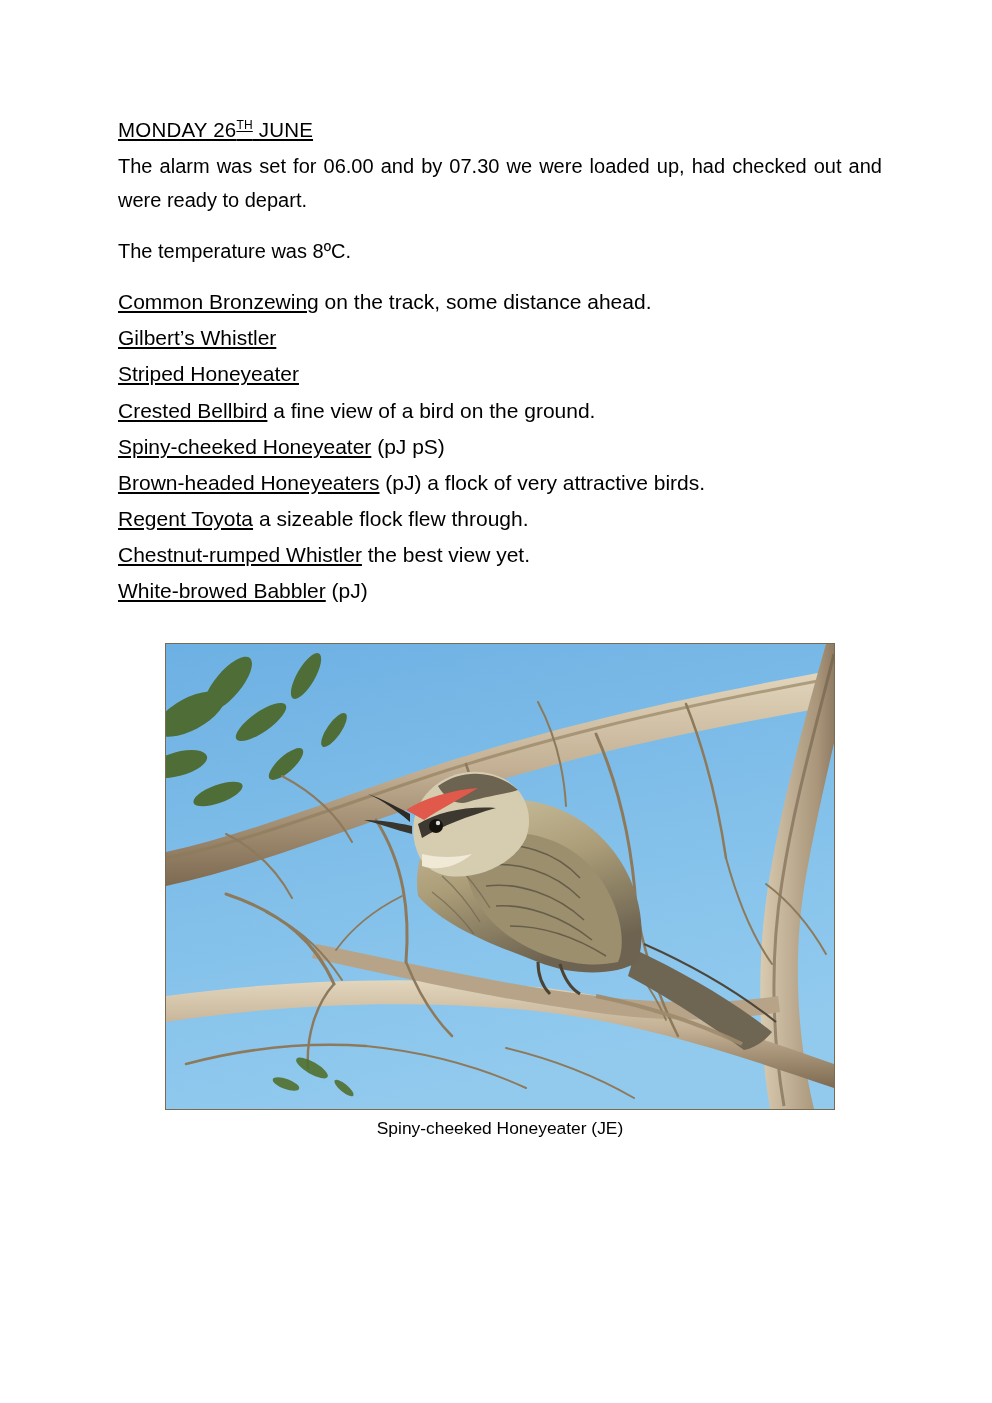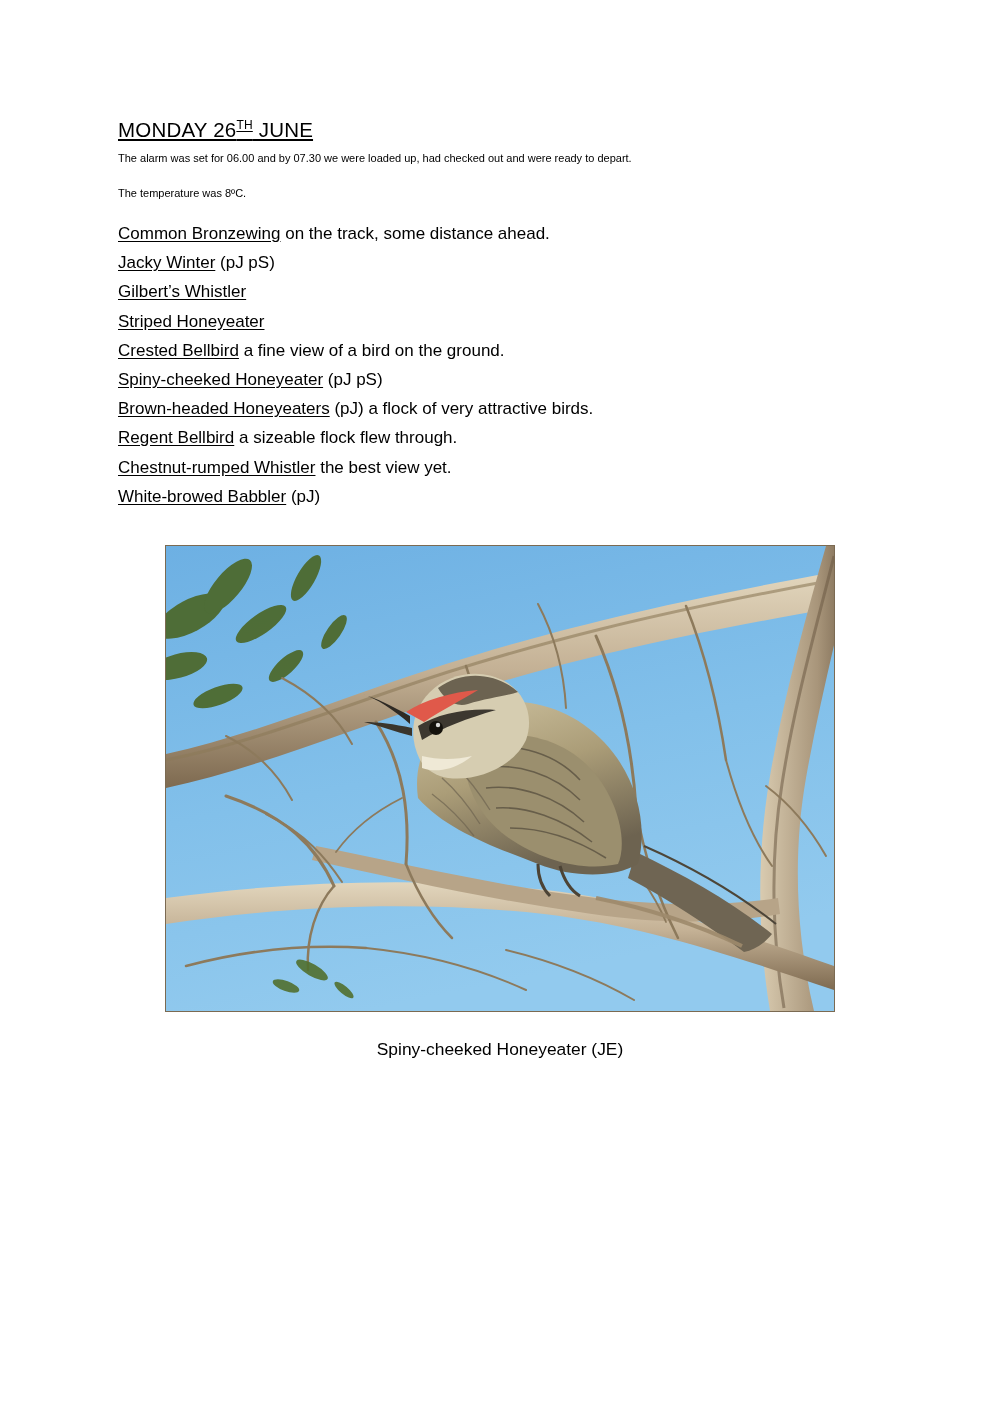--- a/index.html
+++ b/index.html
@@ -29,36 +29,36 @@
     text-decoration: underline;
     text-underline-offset: 2px;
     display: inline-block;
   }
   .doc-title sup {
     font-size: 12px;
     vertical-align: super;
     text-decoration: underline;
   }
   p.para {
-    font-size: 11px;
+    font-size: 20px;
     line-height: 1.72;
     margin: 0 0 16px 0;
     text-align: justify;
     text-justify: inter-word;
   }
   p.para.first {
     margin-top: 0;
   }
   .species-list {
     margin: 14px 0 0 0;
     padding: 0;
     list-style: none;
   }
   .species-list li {
-    font-size: 17px;
+    font-size: 21px;
     line-height: 1.72;
     margin: 0;
   }
   .sp-name {
     text-decoration: underline;
     text-underline-offset: 2px;
   }
   .figure {
     margin: 34px 0 0 0;
     text-align: center;
@@ -73,42 +73,41 @@
     background: linear-gradient(175deg, #6fb2e4 0%, #7cbce9 40%, #86c3ec 100%);
   }
   .photo svg {
     display: block;
     width: 100%;
     height: 100%;
   }
   .caption {
     font-size: 17.4px;
     line-height: 1.6;
-    margin-top: 24px;
+    margin-top: 5px;
   }
 </style>
 </head>
 <body>
 
 <div class="page">
 
   <h1 class="doc-title"><span>MONDAY 26</span><sup>TH</sup><span> JUNE</span></h1>
 
   <p class="para first">The alarm was set for 06.00 and by 07.30 we were loaded up, had checked out and were ready to depart.</p>
   <p class="para">The temperature was 8ºC.</p>
 
   <ul class="species-list">
     <li><span class="sp-name">Common Bronzewing</span><span> on the track, some distance ahead.</span></li>
-    <li><span class="sp-name">Jacky Winter</span><span> (pJ pS)</span></li>
     <li><span class="sp-name">Gilbert’s Whistler</span><span></span></li>
     <li><span class="sp-name">Striped Honeyeater</span><span></span></li>
     <li><span class="sp-name">Crested Bellbird</span><span> a fine view of a bird on the ground.</span></li>
     <li><span class="sp-name">Spiny-cheeked Honeyeater</span><span> (pJ pS)</span></li>
     <li><span class="sp-name">Brown-headed Honeyeaters</span><span> (pJ) a flock of very attractive birds.</span></li>
-    <li><span class="sp-name">Regent Bellbird</span><span> a sizeable flock flew through.</span></li>
+    <li><span class="sp-name">Regent Toyota</span><span> a sizeable flock flew through.</span></li>
     <li><span class="sp-name">Chestnut-rumped Whistler</span><span> the best view yet.</span></li>
     <li><span class="sp-name">White-browed Babbler</span><span> (pJ)</span></li>
   </ul>
 
   <div class="figure">
     <div class="photo">
       <svg viewBox="0 0 668 465" preserveAspectRatio="none">
         <defs>
           <linearGradient id="skyGrad" x1="0" y1="0" x2="0.3" y2="1">
             <stop offset="0%" stop-color="#6db0e3"></stop>

